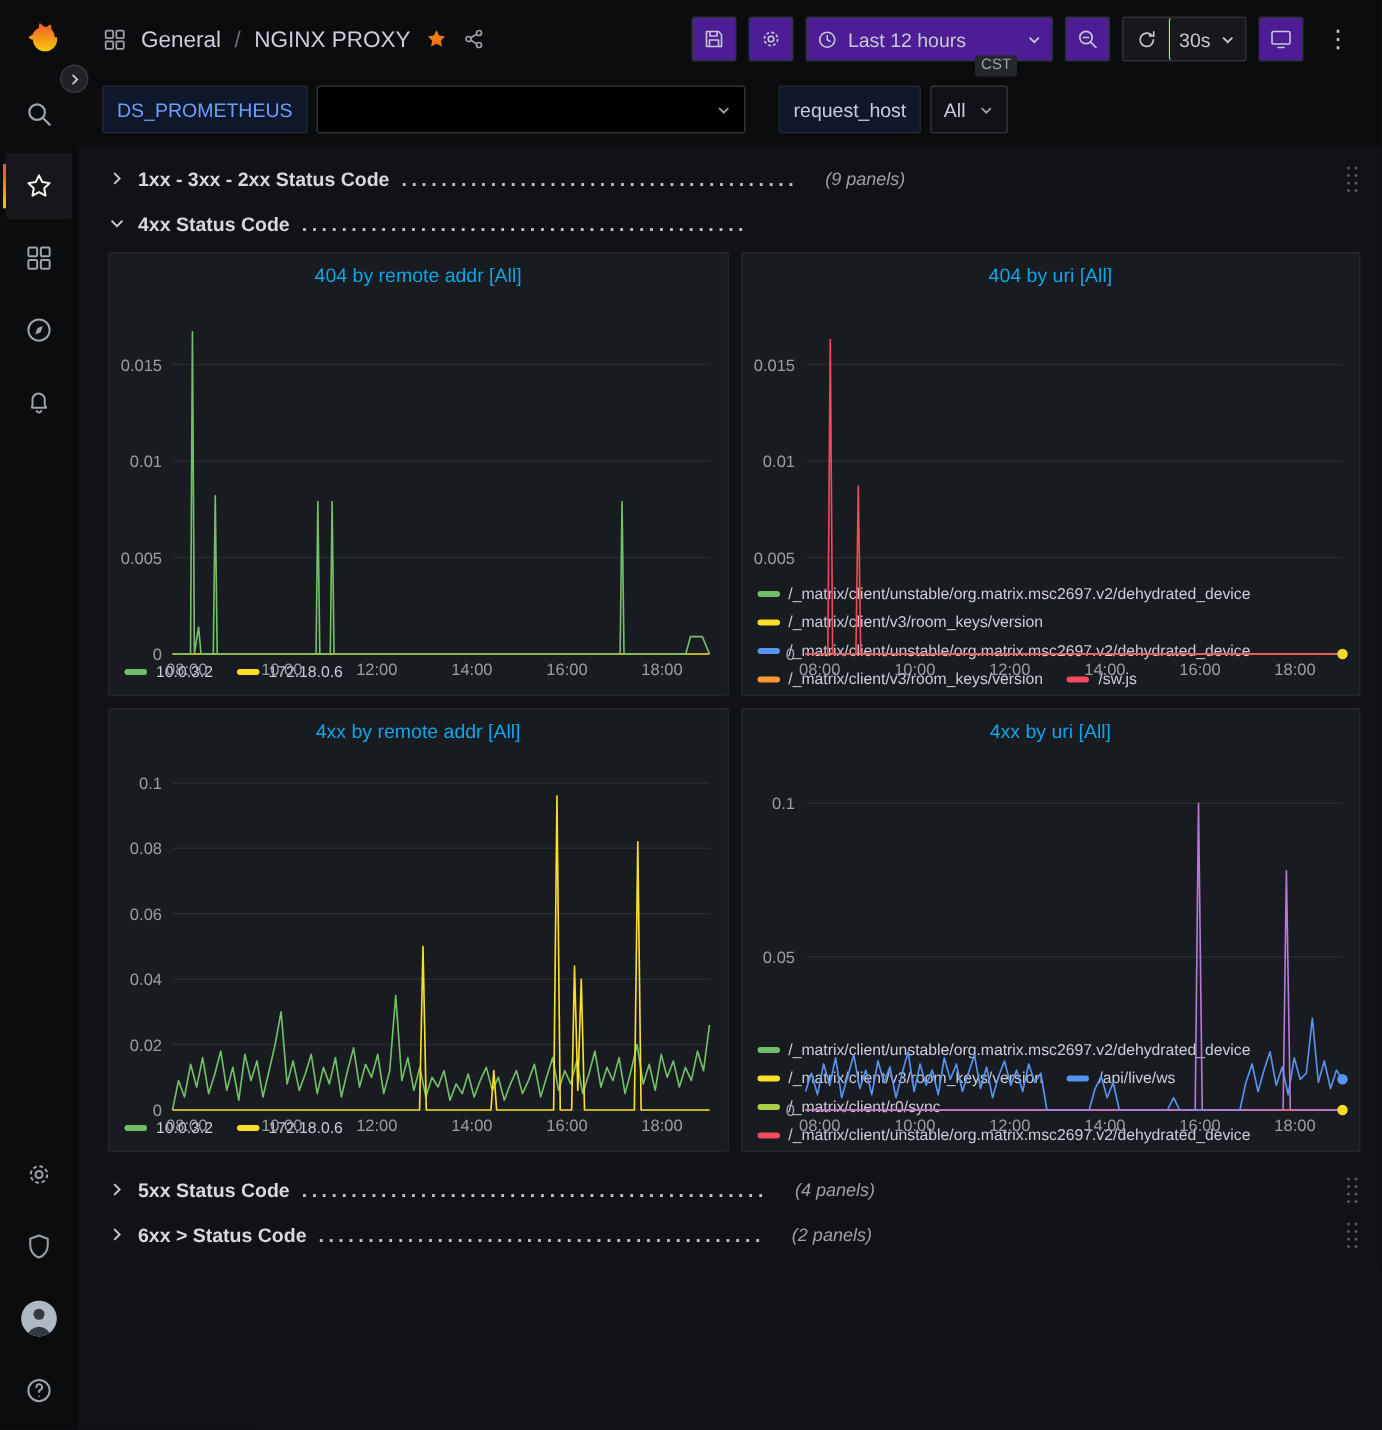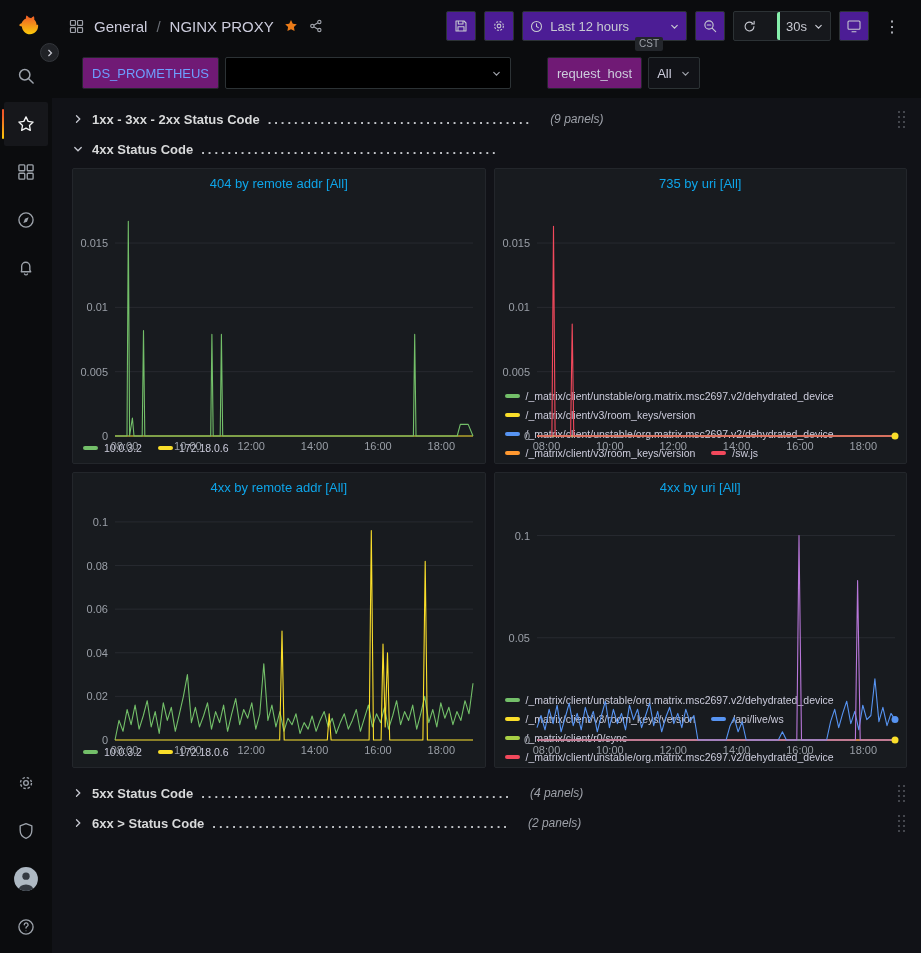--- a/index.html
+++ b/index.html
@@ -22,27 +22,27 @@
   .chrome{background:#0b0c0e;}
   .topbar{height:52px;display:flex;align-items:center;padding:0 14px 0 16px;}
   .breadcrumb{display:flex;align-items:center;gap:9px;font-size:15px;color:#ccccdc;}
   .crumb{cursor:pointer;}
   .crumb-sep{color:#6b6f76;}
   .toolbar{margin-left:auto;display:flex;align-items:center;gap:8px;}
   .icon-btn{height:30px;min-width:30px;padding:0 6px;border:1px solid #2c3235;border-radius:2px;background:#4c1d95;color:#c7c9d1;display:flex;align-items:center;justify-content:center;gap:6px;cursor:pointer;font-size:13px;font-family:inherit;}
   .icon-btn.borderless{border-color:transparent;background:transparent;}
   .btn-group{display:flex;align-items:stretch;border:1px solid #2c3235;border-radius:2px;background:#16181c;}
   .btn-group .icon-btn{border:none;background:transparent;height:28px;}
-  .btn-group .icon-btn + .icon-btn{border-left:3px solid #86efac;margin-left:13px;}
+  .btn-group .icon-btn + .icon-btn{border-left:1px solid #86efac;}
   .tz-chip{font-size:10px;color:#9da0a8;background:#23262b;border-radius:2px;padding:2px 4px;line-height:1;margin-top:36px;}
 
   
   .submenu{display:flex;align-items:center;gap:8px;padding:5px 16px 9px 16px;}
   .var-group{display:flex;align-items:center;gap:6px;margin-right:14px;}
-  .var-label{height:30px;display:flex;align-items:center;padding:0 9px;background:#701a75;border:1px solid #24272c;border-radius:2px;font-size:13px;cursor:pointer;margin-left:14px;}
+  .var-label{height:30px;display:flex;align-items:center;padding:0 9px;background:#0f172a;border:1px solid #24272c;border-radius:2px;font-size:13px;cursor:pointer;}
   .var-label.link{color:#6e9fff;}
   .var-value{height:30px;display:flex;align-items:center;gap:8px;padding:0 8px;border:1px solid #2c3235;border-radius:2px;background:#111217;font-size:13px;color:#ccccdc;cursor:pointer;}
   .var-value.redacted{width:268px;background:#000;justify-content:flex-end;}
 
   
   .dash{flex:1;padding:6px 14px 0 20px;background:#111217;overflow:hidden;}
   .row-header{height:30px;display:flex;align-items:center;gap:8px;color:#d8d9da;cursor:pointer;}
   .row-title{font-size:13px;font-weight:700;white-space:nowrap;}
   .row-dots{font-size:13px;font-weight:700;letter-spacing:3px;color:#c3c5ca;white-space:nowrap;overflow:hidden;}
   .row-count{font-size:12px;font-style:italic;color:#9da0a8;margin-left:10px;white-space:nowrap;}
@@ -302,21 +302,21 @@
                 <span class="legend-marker" style="background: rgb(115, 191, 105);"></span>
                 <span>10.0.3.2</span>
               </span>
               <span class="legend-item">
                 <span class="legend-marker" style="background: rgb(250, 222, 42);"></span>
                 <span>172.18.0.6</span>
               </span>
             </div>
         </div>
         <div class="panel">
-          <div class="panel-title">735 by uri [All]</div>
+          <div class="panel-title">404 by uri [All]</div>
           <div class="panel-chart">
               <svg width="412" height="256">
                 <line x1="42" y1="237" x2="400" y2="237" stroke="rgba(204,204,220,0.09)" stroke-width="1"></line>
                 <text x="35" y="241" text-anchor="end" fill="#9a9fa7" font-size="11">0</text>
                 <line x1="42" y1="172.67415730337078" x2="400" y2="172.67415730337078" stroke="rgba(204,204,220,0.09)" stroke-width="1"></line>
                 <text x="35" y="176.67415730337078" text-anchor="end" fill="#9a9fa7" font-size="11">0.005</text>
                 <line x1="42" y1="108.34831460674157" x2="400" y2="108.34831460674157" stroke="rgba(204,204,220,0.09)" stroke-width="1"></line>
                 <text x="35" y="112.34831460674157" text-anchor="end" fill="#9a9fa7" font-size="11">0.01</text>
                 <line x1="42" y1="44.02247191011237" x2="400" y2="44.02247191011237" stroke="rgba(204,204,220,0.09)" stroke-width="1"></line>
                 <text x="35" y="48.02247191011237" text-anchor="end" fill="#9a9fa7" font-size="11">0.015</text>

